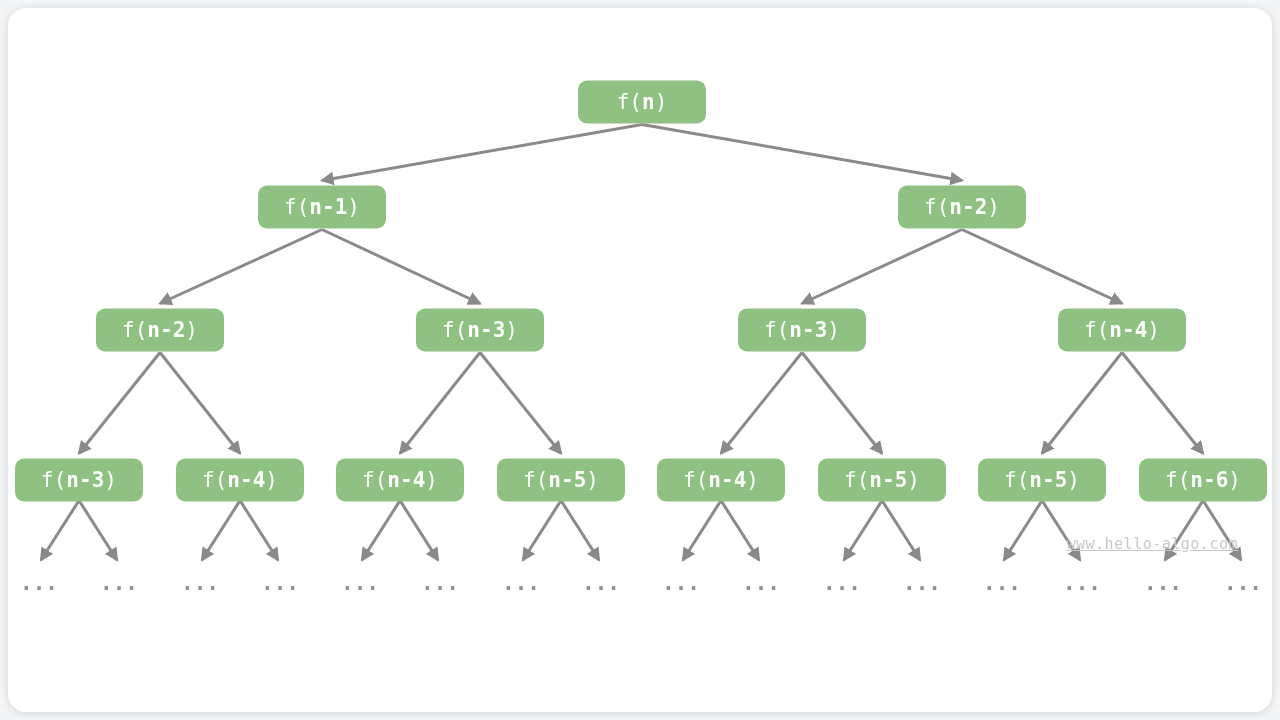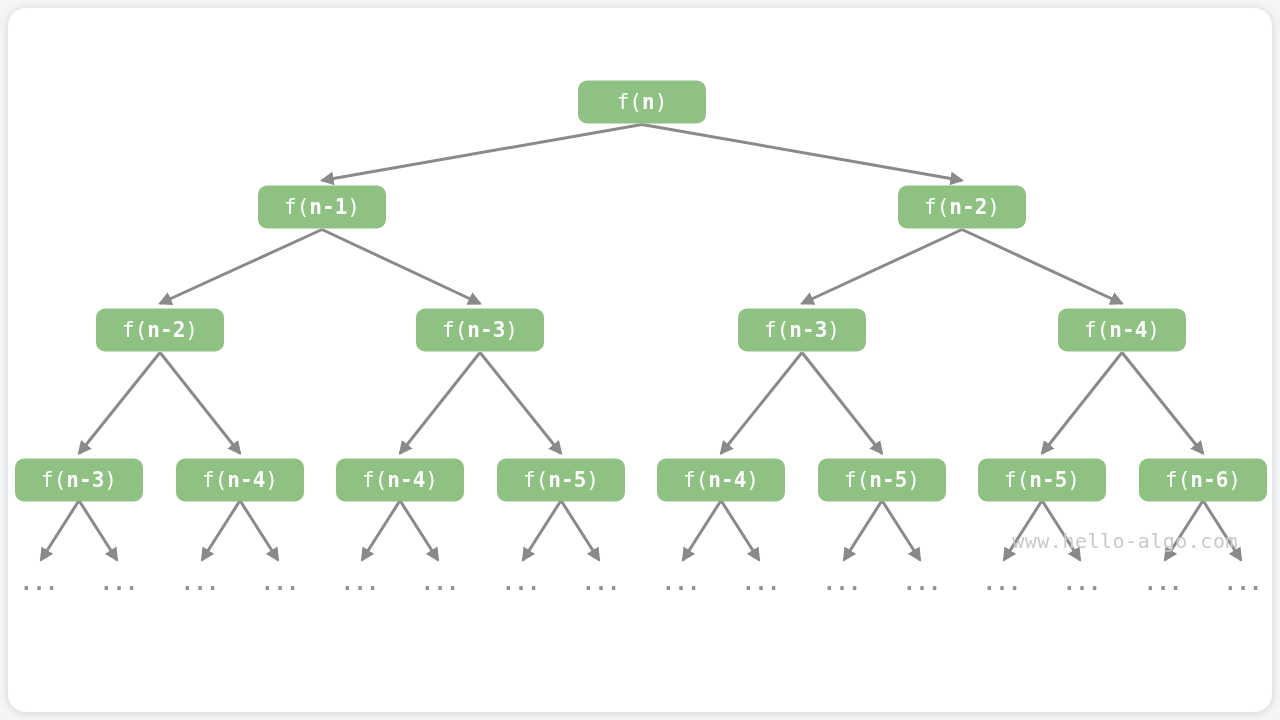--- a/index.html
+++ b/index.html
@@ -39,23 +39,24 @@
   }
   .ellipsis-text {
     font-family: "DejaVu Sans Mono", "Liberation Mono", monospace;
     font-size: 21px;
     font-weight: bold;
   }
   .watermark {
     position: absolute;
     right: 42px;
     bottom: 26px;
-    font-size: 20px;
+    font-size: 15px;
     letter-spacing: 0.5px;
     user-select: none;
+    text-decoration: underline;
   }
 </style>
 </head>
 <body style="background: rgb(244, 245, 246);">
 
 <div class="stage">
   <div class="card" style="background: rgb(255, 255, 255);"></div>
 
   <svg class="tree" id="tree-svg" viewBox="0 0 1280 720" xmlns="http://www.w3.org/2000/svg">
     <defs>

